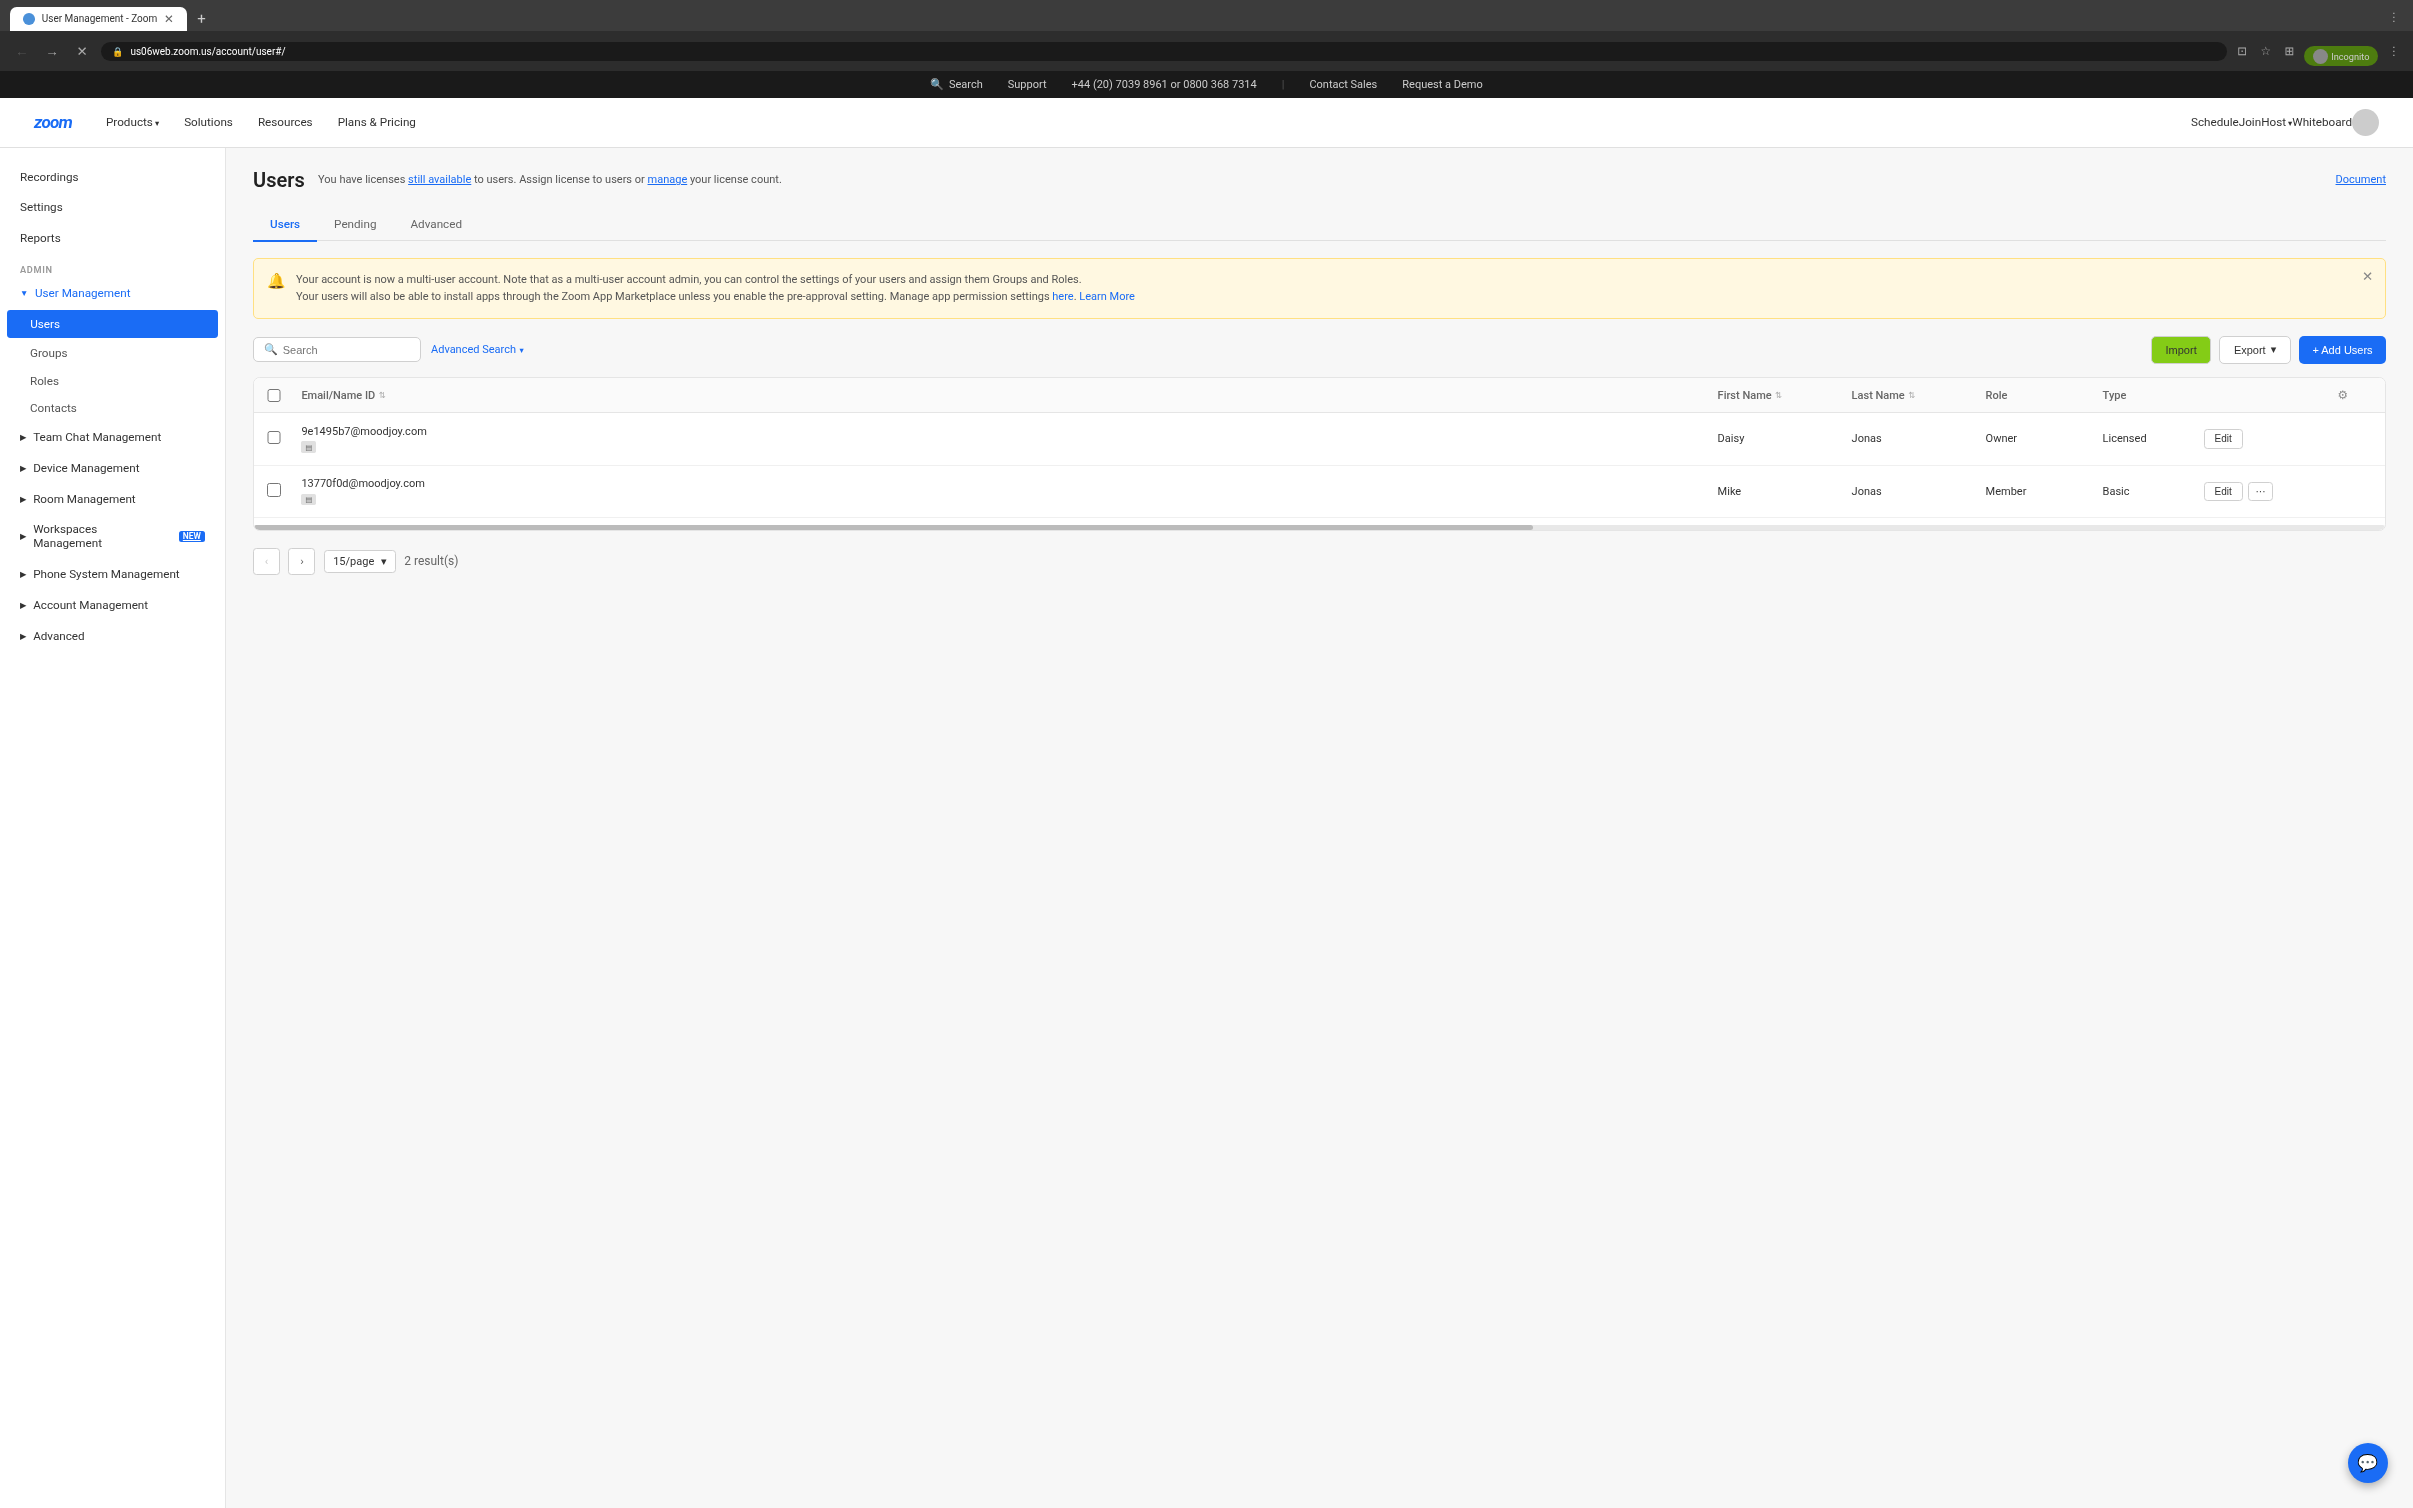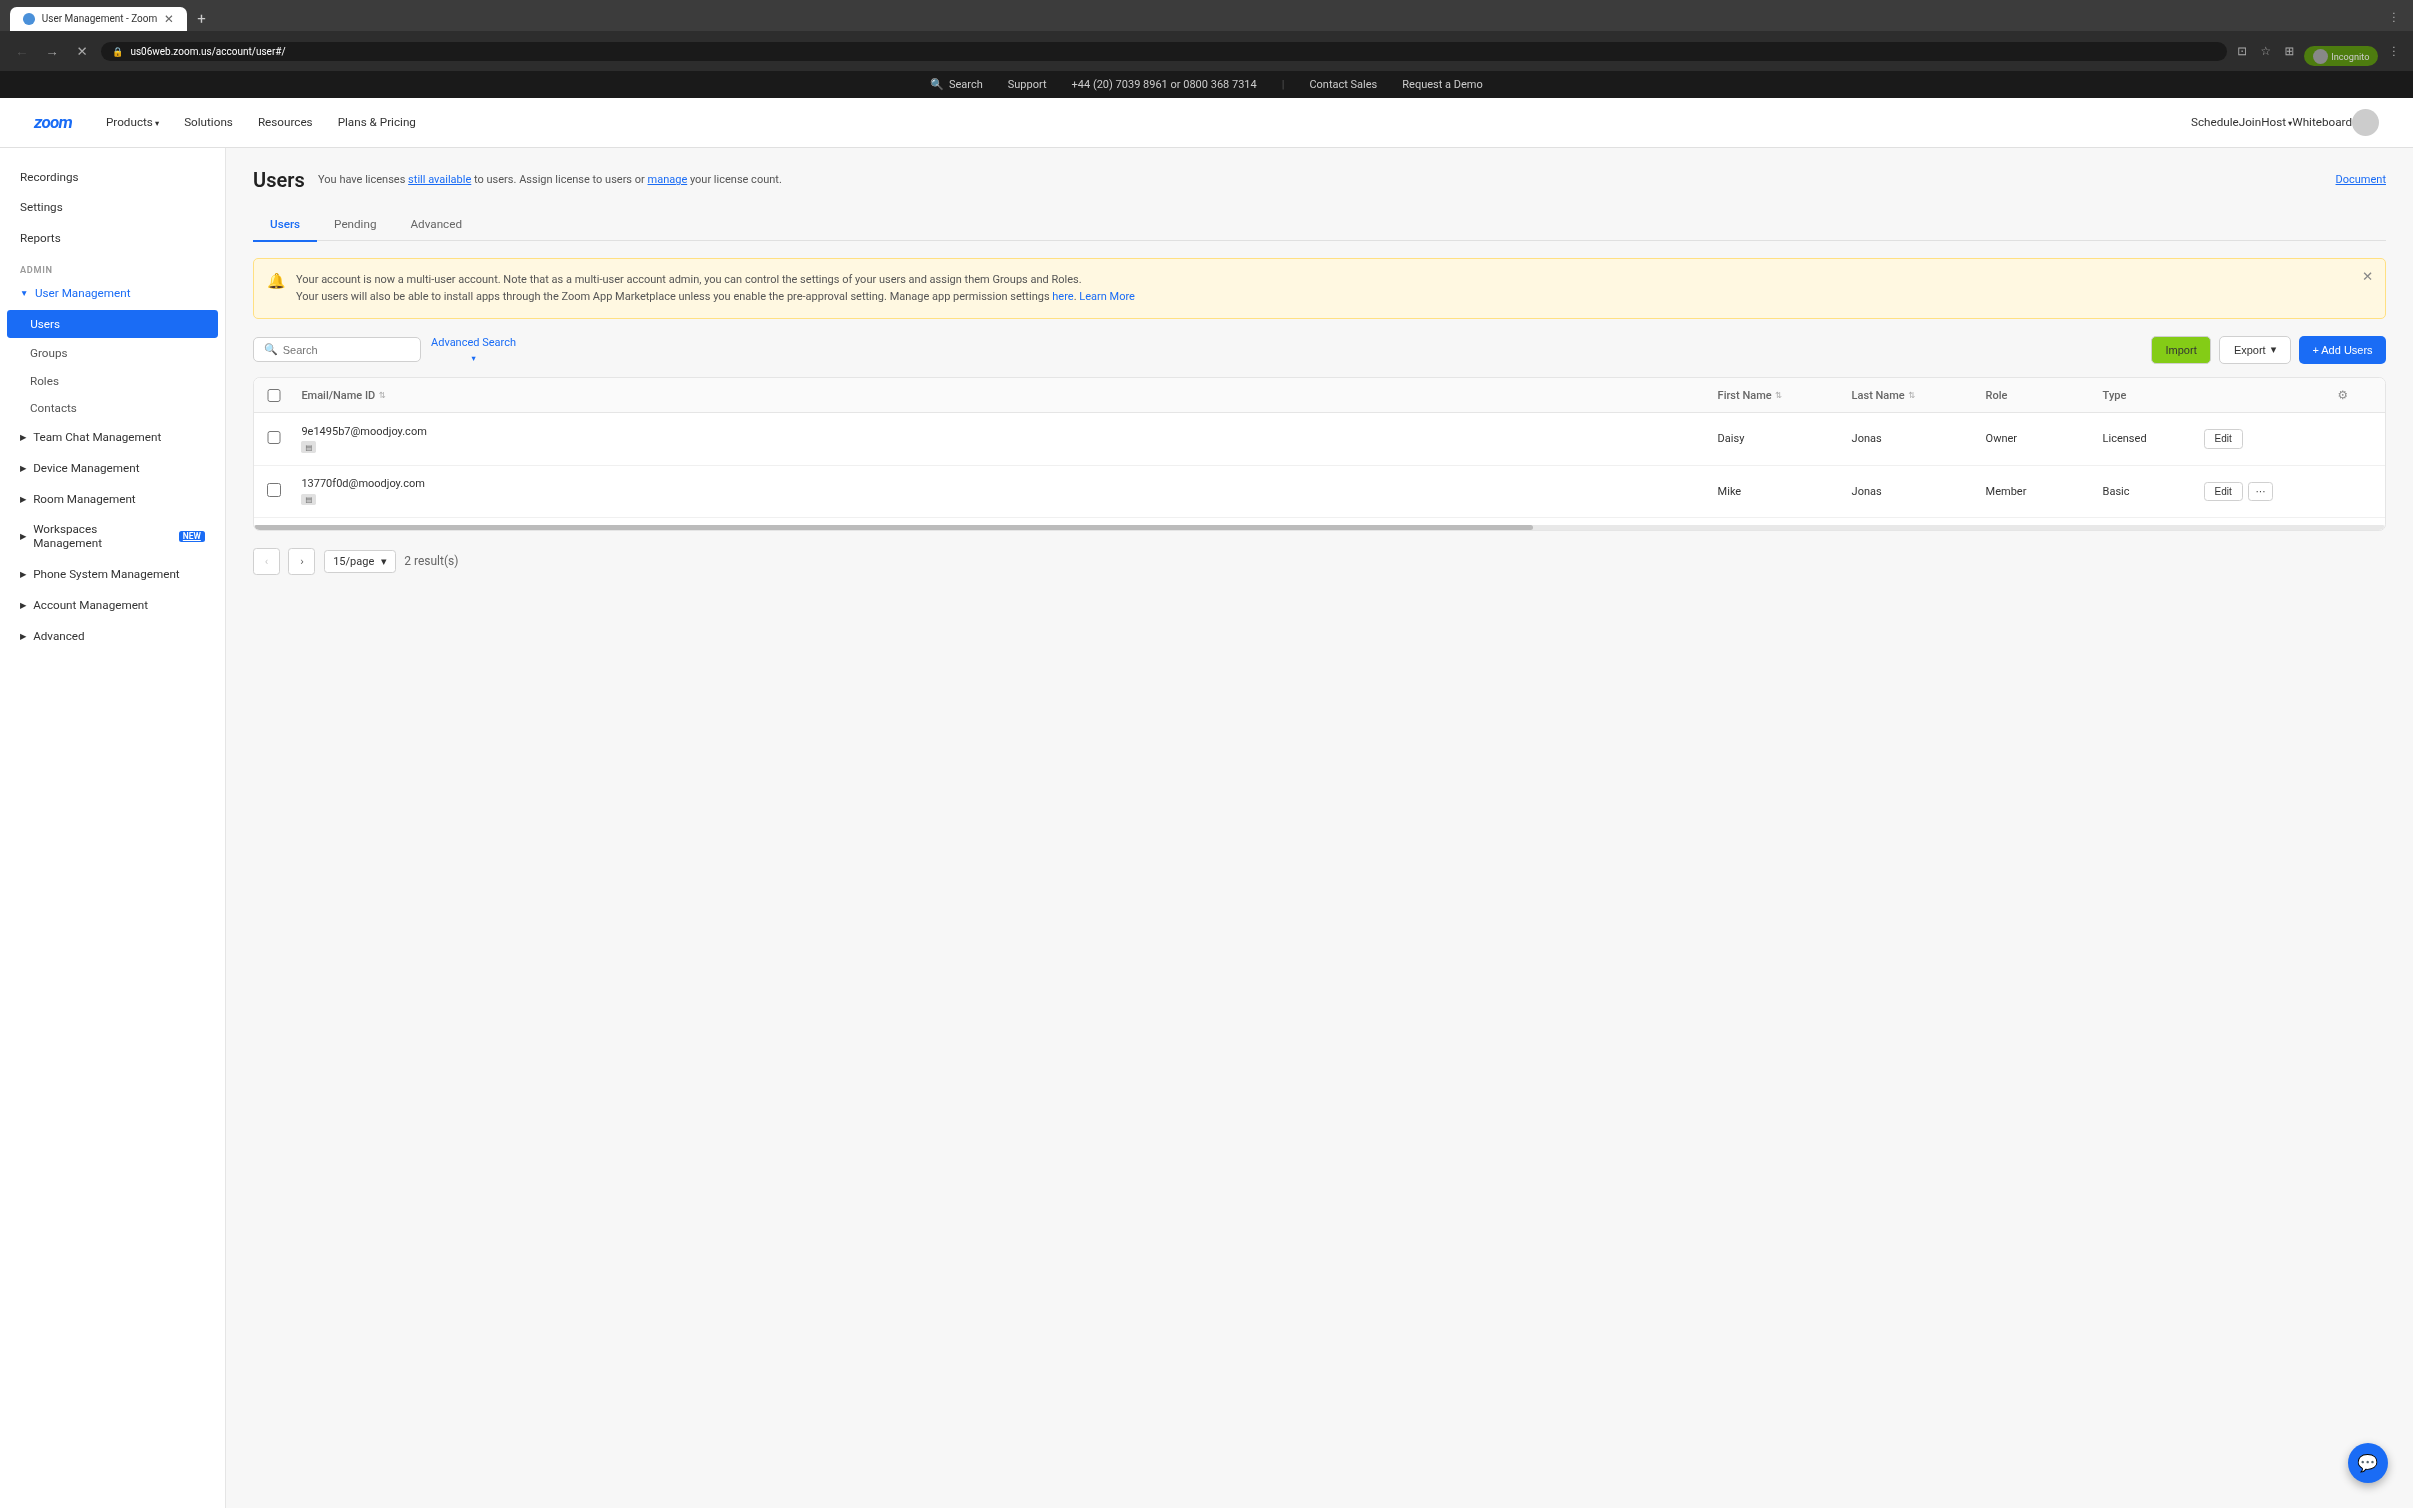--- a/index.html
+++ b/index.html
@@ -70,21 +70,21 @@
     .alert-icon { font-size: 15px; flex-shrink: 0; margin-top: 1.7px; }
     .alert-text { font-size: 11px; color: #555; line-height: 1.6; }
     .alert-text a { color: #1a6cf5; cursor: pointer; }
     .alert-close { position: absolute; top: 10px; right: 11.7px; cursor: pointer; color: #888; font-size: 13.4px; }
 
     
     .table-toolbar { display: flex; align-items: center; gap: 10px; margin-bottom: 13.4px; }
     .search-box { display: flex; align-items: center; border: 0.8px solid #d0d0d0; border-radius: 5px; padding: 5px 10px; background: #fff; gap: 5px; width: 168px; }
     .search-box input { border: none; outline: none; font-size: 11px; color: #333; width: 100%; background: transparent; }
     .search-box-icon { color: #999; font-size: 11px; }
-    .adv-search { color: #1a6cf5; font-size: 11px; cursor: pointer; display: flex; align-items: center; gap: 3.4px; flex-direction: column; }
+    .adv-search { color: #1a6cf5; font-size: 11px; cursor: pointer; display: flex; align-items: center; gap: 3.4px; }
     .adv-search .arrow { font-size: 8.4px; }
     .toolbar-right { margin-left: auto; display: flex; gap: 8.4px; }
     .btn { padding: 6.7px 13.4px; border-radius: 5px; font-size: 11px; cursor: pointer; border: none; font-weight: 500; }
     .btn-outline { background: #84cc16; border: 0.8px solid #d0d0d0; color: #333; }
     .btn-outline-arrow { background: #fff; border: 0.8px solid #d0d0d0; color: #333; display: flex; align-items: center; gap: 5px; }
     .btn-primary { background: #1a6cf5; color: #fff; display: flex; align-items: center; gap: 5px; }
 
     
     .users-table { background: #fff; border-radius: 6.7px; border: 0.8px solid #e5e5e5; overflow: hidden; }
     .table-header { display: grid; grid-template-columns: 34px 1fr 134px 134px 117px 101px 134px 34px; align-items: center; padding: 10px 13.4px; border-bottom: 0.8px solid #e5e5e5; background: #fafafa; }

